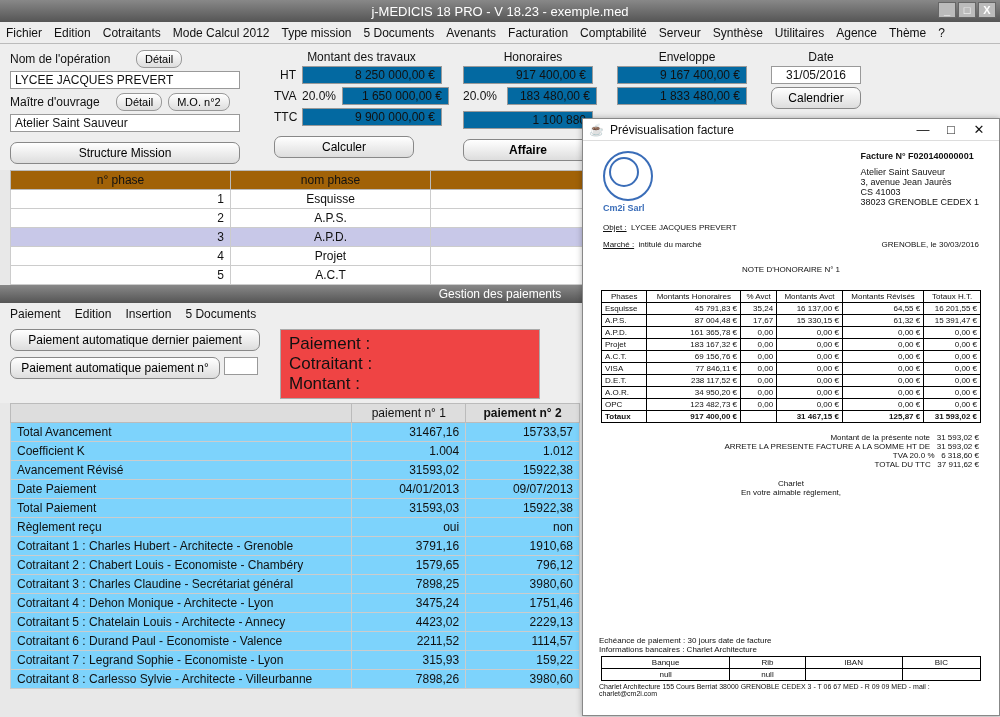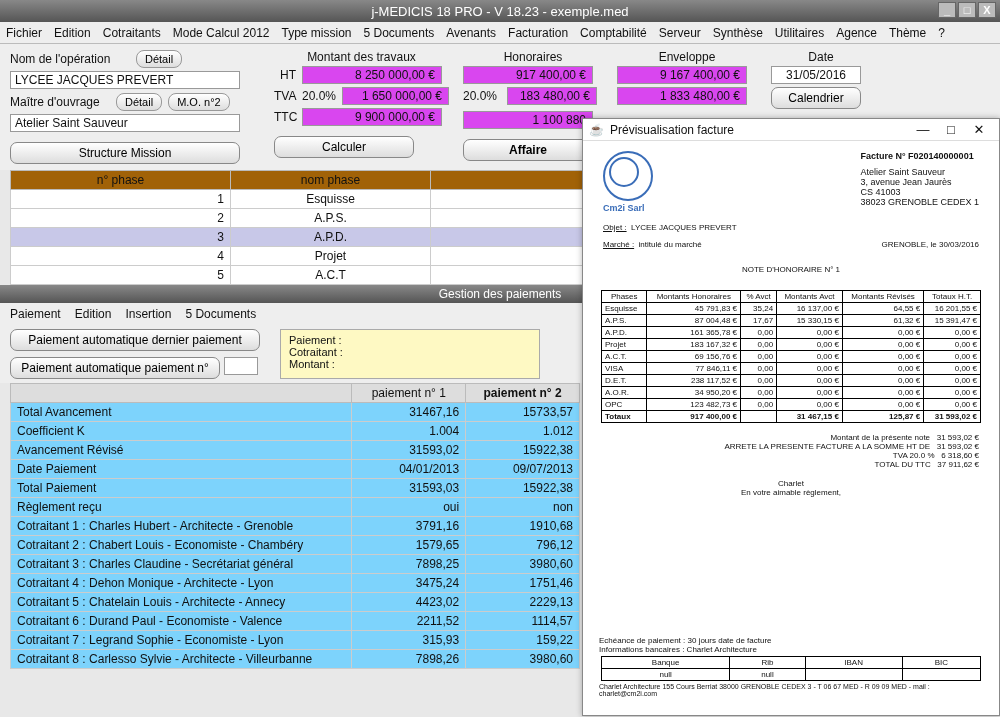--- a/index.html
+++ b/index.html
@@ -7,30 +7,30 @@
   .titlebar { height:22px; background:linear-gradient(#888,#555); color:#fff; display:flex; align-items:center; justify-content:center; position:relative; font-size:13px; }
   .titlebar .sysbtns { position:absolute; right:4px; top:2px; display:flex; gap:2px; }
   .sysbtn { width:18px; height:16px; background:#bbb; border:1px solid #666; display:flex; align-items:center; justify-content:center; font-size:11px; font-weight:bold; cursor:pointer; }
   .menubar { height:22px; background:#eee; border-bottom:1px solid #bbb; display:flex; align-items:center; padding:0 6px; gap:12px; font-size:12px; }
   .menuitem { cursor:pointer; }
   .panel { background:#eee; padding:6px 10px; }
   .row { display:flex; align-items:center; gap:6px; margin-bottom:3px; }
   .smallbtn { background:linear-gradient(#fff,#ddd); border:1px solid #999; border-radius:8px; padding:0 8px; height:18px; font-size:11px; cursor:pointer; display:inline-flex; align-items:center; justify-content:center; }
   .txtfield { background:#fff; border:1px solid #999; padding:1px 4px; height:18px; display:inline-flex; align-items:center; }
   .sectionlabel { text-align:center; font-size:12px; margin-bottom:2px; }
-  .numfield { background:#d946ef; border:1px solid #999; text-align:right; padding:1px 6px; height:18px; display:inline-flex; align-items:center; justify-content:flex-end; }
+  .numfield { background:#0369a1; border:1px solid #999; text-align:right; padding:1px 6px; height:18px; display:inline-flex; align-items:center; justify-content:flex-end; }
   .bigbtn { background:linear-gradient(#fff,#ddd); border:1px solid #888; border-radius:7px; height:22px; cursor:pointer; display:inline-flex; align-items:center; justify-content:center; font-size:12px; }
   .phasetable { width:100%; border-collapse:collapse; }
   .phasetable th { background:#a16207; border:1px solid #bbb; padding:2px 6px; font-weight:normal; font-size:12px; }
   .phasetable td { background:#fff; border:1px solid #ccc; padding:2px 6px; text-align:right; font-size:12px; }
   .phasetable tr.sel td { background:#c8c8e8; }
   .subtitlebar { background:linear-gradient(#888,#555); color:#fff; text-align:center; height:18px; line-height:18px; font-size:12px; }
   .paymenu { display:flex; gap:14px; padding:4px 10px; background:#eee; font-size:12px; }
   .paybody { display:flex; padding:4px 10px; gap:10px; background:#eee; }
-  .paybox { border:1px solid #aaa; padding:4px 8px; font-size:11px; background:#fef9c3; }
+  .paybox { border:1px solid #aaa; padding:4px 8px; font-size:17px; background:#ef4444; }
   .paytable { width:570px; border-collapse:collapse; font-size:12px; }
   .paytable th { background:#ddd; border:1px solid #bbb; padding:2px 4px; font-weight:normal; text-align:center; }
   .paytable td { background:#7dd3fc; border:1px solid #ccc; padding:2px 6px; }
   .paytable td.num { text-align:right; }
   
   .preview { position:absolute; left:582px; top:118px; width:418px; height:598px; background:#fff; border:1px solid #888; box-shadow:0 0 6px rgba(0,0,0,.3); font-size:9px; }
   .prevtitle { height:22px; display:flex; align-items:center; padding:0 6px; background:#fff; border-bottom:1px solid #ddd; font-size:12px; }
   .prevtitle .spacer { flex:1; }
   .prevbtn { width:28px; text-align:center; cursor:pointer; font-size:13px; }
   .invhdr { display:flex; padding:10px 20px; }

